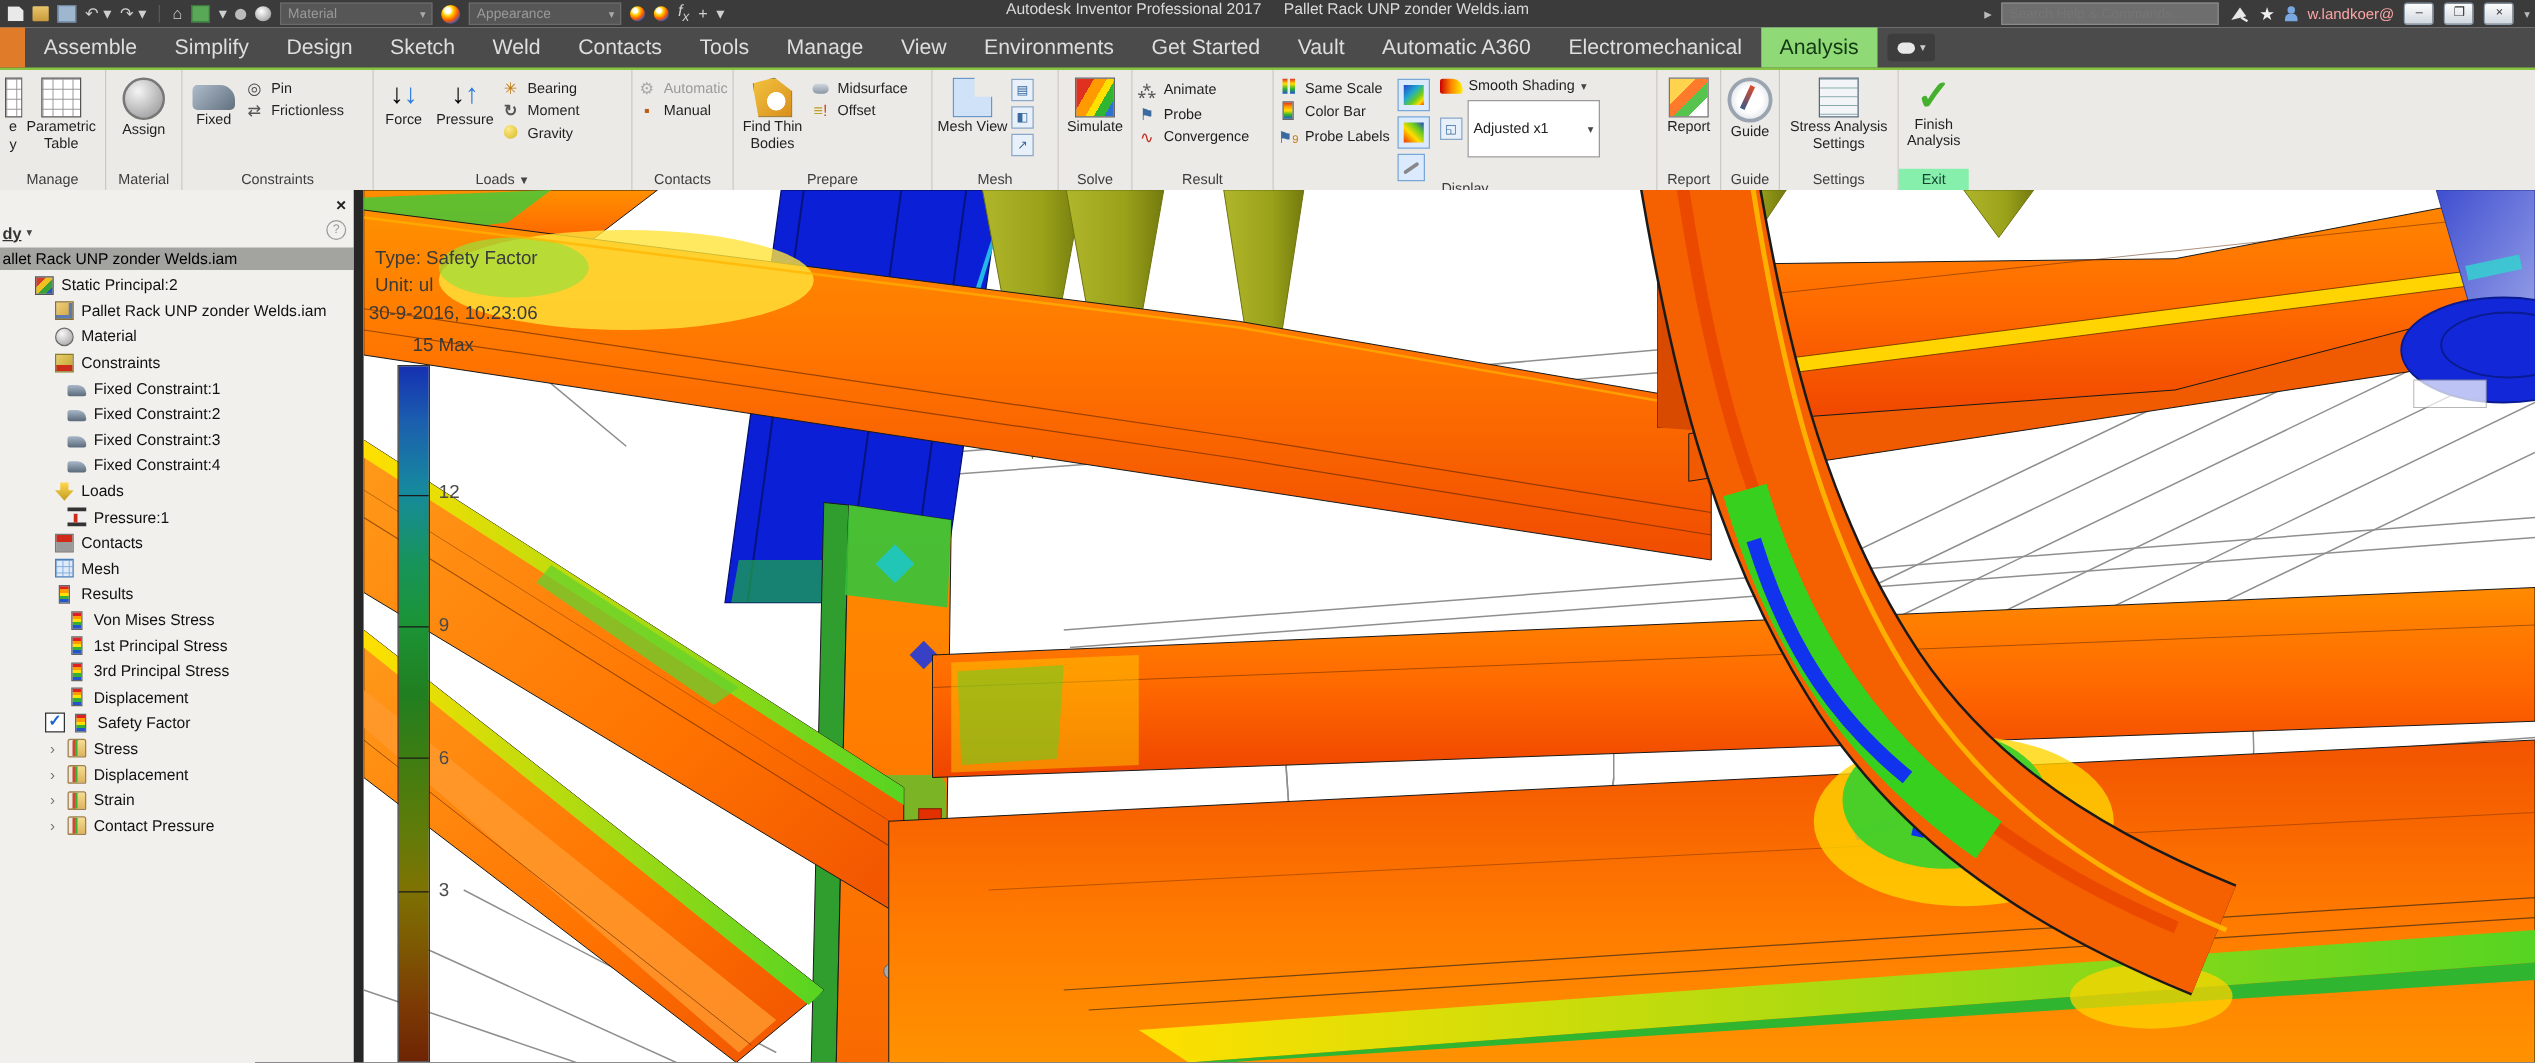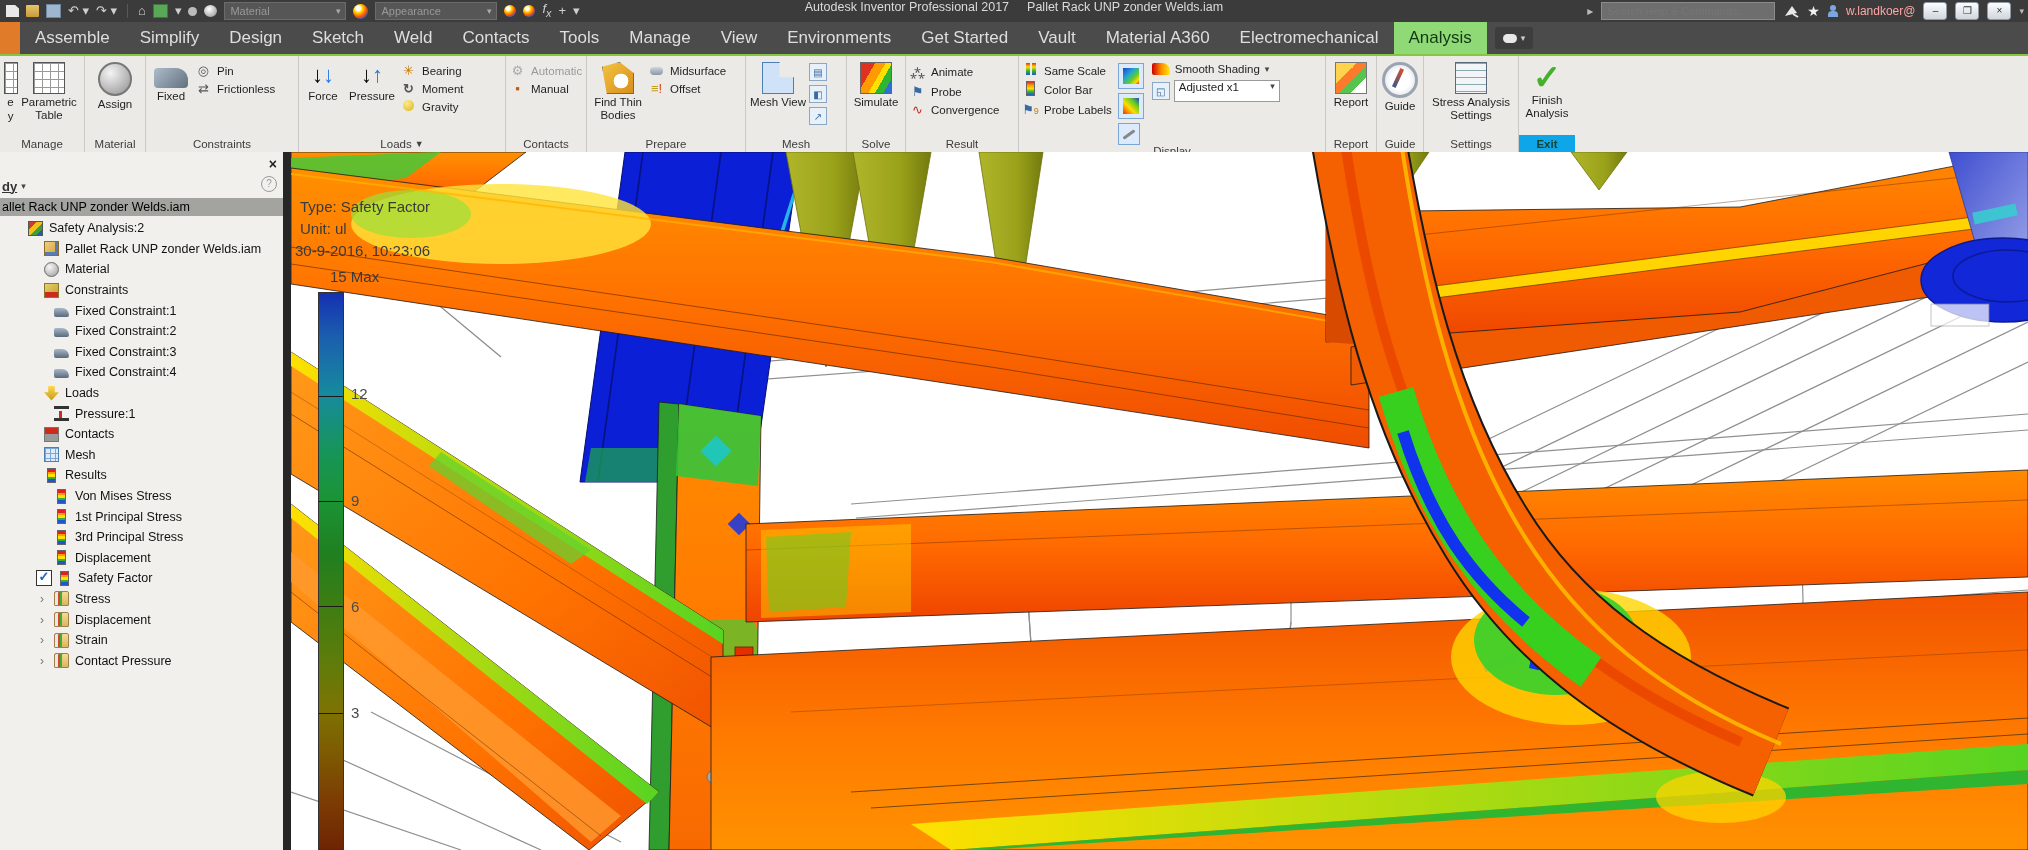--- a/index.html
+++ b/index.html
@@ -74,22 +74,22 @@
   .bi-settings{background:#f2f4f8;border:1.5px solid #5a6a7a;
     background-image:linear-gradient(#8aa 1px,transparent 1px);background-size:100% 7px;}
   .check{font-size:34px;line-height:30px;color:#45b02e;font-weight:bold;}
   .clipped{width:15px;overflow:hidden;}
   .clipped .cap{font-size:11.5px;color:#1f1f1f;line-height:1.2;word-break:break-all;}
   .tool{width:24px;height:24px;border:1px solid #7aa7d6;background:#dceafd;display:flex;align-items:center;justify-content:center;}
   .tool .blob{width:16px;height:16px;background:linear-gradient(135deg,#2244cc,#22aacc 40%,#66cc22 65%,#ffdd00 85%,#ee3300);}
   .tool .blob2{width:16px;height:16px;background:linear-gradient(45deg,#ee3300,#ffdd00 40%,#66cc22 70%,#2244cc);}
   .tool .pen{width:14px;height:3px;background:#888;transform:rotate(-35deg);border-radius:2px;}
   .shade-ic{width:18px;height:12px;background:linear-gradient(90deg,#cc0000,#ff8800,#ffee00);border-radius:2px 8px 2px 2px;}
-  .combo{height:20px;background:#fff;border:1px solid #9a9a9a;display:flex;
-    font-size:11.5px;color:#222;padding:0 4px;gap:8px;}
+  .combo{height:20px;background:#fff;border:1px solid #9a9a9a;display:flex;align-items:center;
+    font-size:11.5px;color:#222;padding:12px 4px;gap:8px;}
   .caret{font-size:9px;color:#444;}
   .msq{width:16px;height:16px;border:1px solid #8aa7c6;background:#e8f0fa;font-size:10px;color:#3a6aa0;
     display:flex;align-items:center;justify-content:center;}
 
   
   .browser{position:absolute;left:0;top:152px;width:283px;height:698px;background:#f2f0ed;overflow:hidden;}
   .b-close{position:absolute;right:6px;top:4px;font-size:14px;color:#222;font-weight:bold;}
   .b-head{position:absolute;left:0px;top:24px;height:20px;display:flex;align-items:center;width:100%;}
   .b-head .t{font-size:13px;font-weight:bold;color:#333;padding-left:2px;text-decoration:underline;}
   .b-help{position:absolute;right:6px;top:24px;width:14px;height:14px;border:1.5px solid #9a9a9a;border-radius:50%;
@@ -191,21 +191,21 @@
     <div class="rtab">Design</div>
     <div class="rtab">Sketch</div>
     <div class="rtab">Weld</div>
     <div class="rtab">Contacts</div>
     <div class="rtab">Tools</div>
     <div class="rtab">Manage</div>
     <div class="rtab">View</div>
     <div class="rtab">Environments</div>
     <div class="rtab">Get Started</div>
     <div class="rtab">Vault</div>
-    <div class="rtab">Material A360</div>
+    <div class="rtab">Automatic A360</div>
     <div class="rtab">Electromechanical</div>
     <div class="rtab active">Analysis</div>
     <div class="rec-btn">
       <span class="rec-ball"></span>
       <span class="caret" style="color:#ccc">▾</span>
     </div>
   </div>
 
   <div class="ribbon">
 
@@ -440,37 +440,37 @@
       <div class="rlabel">Settings</div>
     </div>
 
     <div class="rgroup" style="width:56px;border-right:none">
       <div class="rbody" style="justify-content:center">
         <div class="bigbtn" style="width:54px">
           <span class="check">✓</span>
           <span class="cap">Finish Analysis</span>
         </div>
       </div>
-      <div class="rlabel" style="background:#0ea5e9;color:#143;font-weight:bold">Exit</div>
+      <div class="rlabel" style="background:#86efac;color:#143;font-weight:normal">Exit</div>
     </div>
   </div>
 
   <div class="browser">
     <span class="b-close">×</span>
     <div class="b-head">
       <span class="t">dy</span>
       <span class="caret" style="margin-left:4px">▾</span>
     </div>
     <span class="b-help">?</span>
     <div class="b-selected">allet Rack UNP zonder Welds.iam</div>
 
     <div class="tree">
       <div class="trow d0">
           <span class="ic ic-static"></span>
-          <span>Safety Analysis:2</span>
+          <span>Static Principal:2</span>
         </div>
       <div class="trow d1">
           <span class="ic ic-assembly"></span>
           <span>Pallet Rack UNP zonder Welds.iam</span>
         </div>
       <div class="trow d1">
           <span class="ic ic-material"></span>
           <span>Material</span>
         </div>
       <div class="trow d1">

